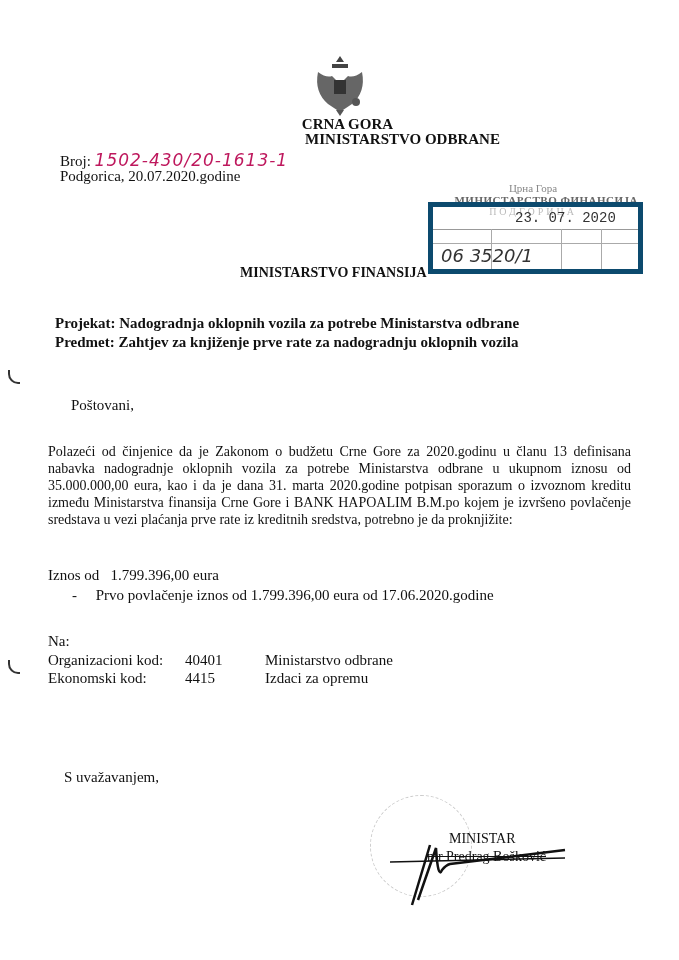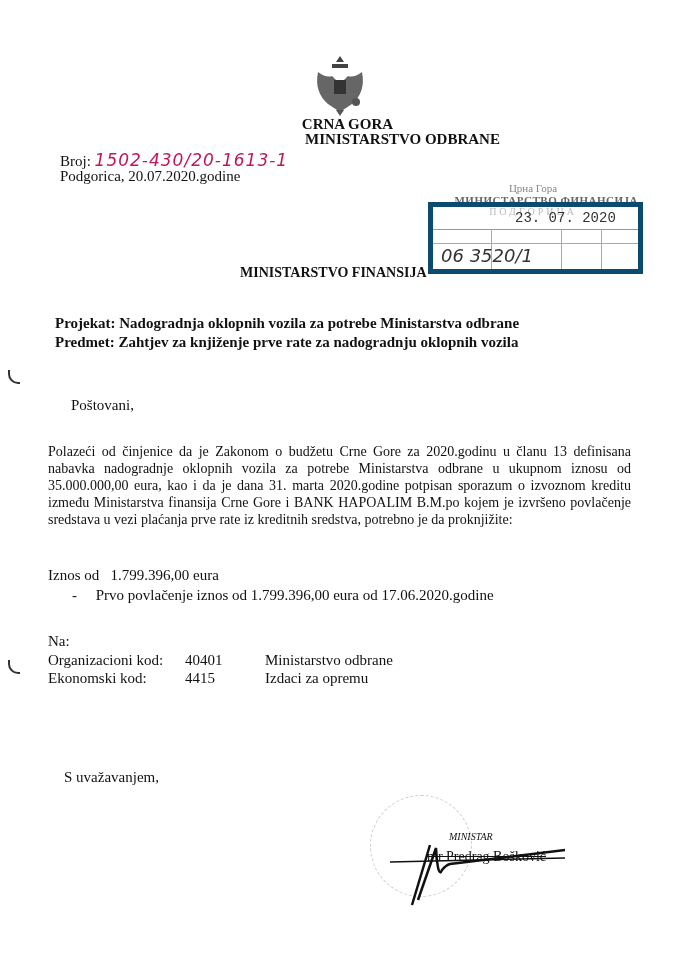--- a/index.html
+++ b/index.html
@@ -33,21 +33,21 @@
   .amount { left: 48px; top: 567px; font-size: 15px; }
   .bullet { left: 72px; top: 587px; font-size: 15px; }
   .bullet .dash { display: inline-block; width: 20px; }
   .na { left: 48px; top: 633px; font-size: 15px; }
   .codes { left: 48px; top: 651px; font-size: 15px; line-height: 18px; }
   .codes .row { display: flex; }
   .codes .c1 { width: 137px; }
   .codes .c2 { width: 80px; }
   .closing { left: 64px; top: 738px; font-size: 15px; margin-top: 31px; }
   .seal { left: 370px; top: 795px; width: 100px; height: 100px; border: 1px dashed #ccc; border-radius: 50%; }
-  .minister { left: 449px; top: 831px; font-size: 10px; font-style: italic; }
+  .minister { left: 449px; top: 831px; font-size: 14px; }
   .name { left: 427px; top: 849px; font-size: 14px; text-decoration: line-through; }
   .sig { left: 390px; top: 840px; width: 180px; height: 70px; }
 </style>
 </head>
 <body>
 
 <svg class="abs crest" viewBox="0 0 56 66">
   <path d="M28 4 l4 6 h-8z M20 12 h16 v4 h-16z" fill="#444"></path>
   <path d="M6 20 q-4 20 10 32 l12 8 l12-8 q14-12 10-32 q-8 6-14 4 l-8 8 l-8-8 q-6 2-14-4z" fill="#666"></path>
   <rect x="22" y="28" width="12" height="14" fill="#333"></rect>

